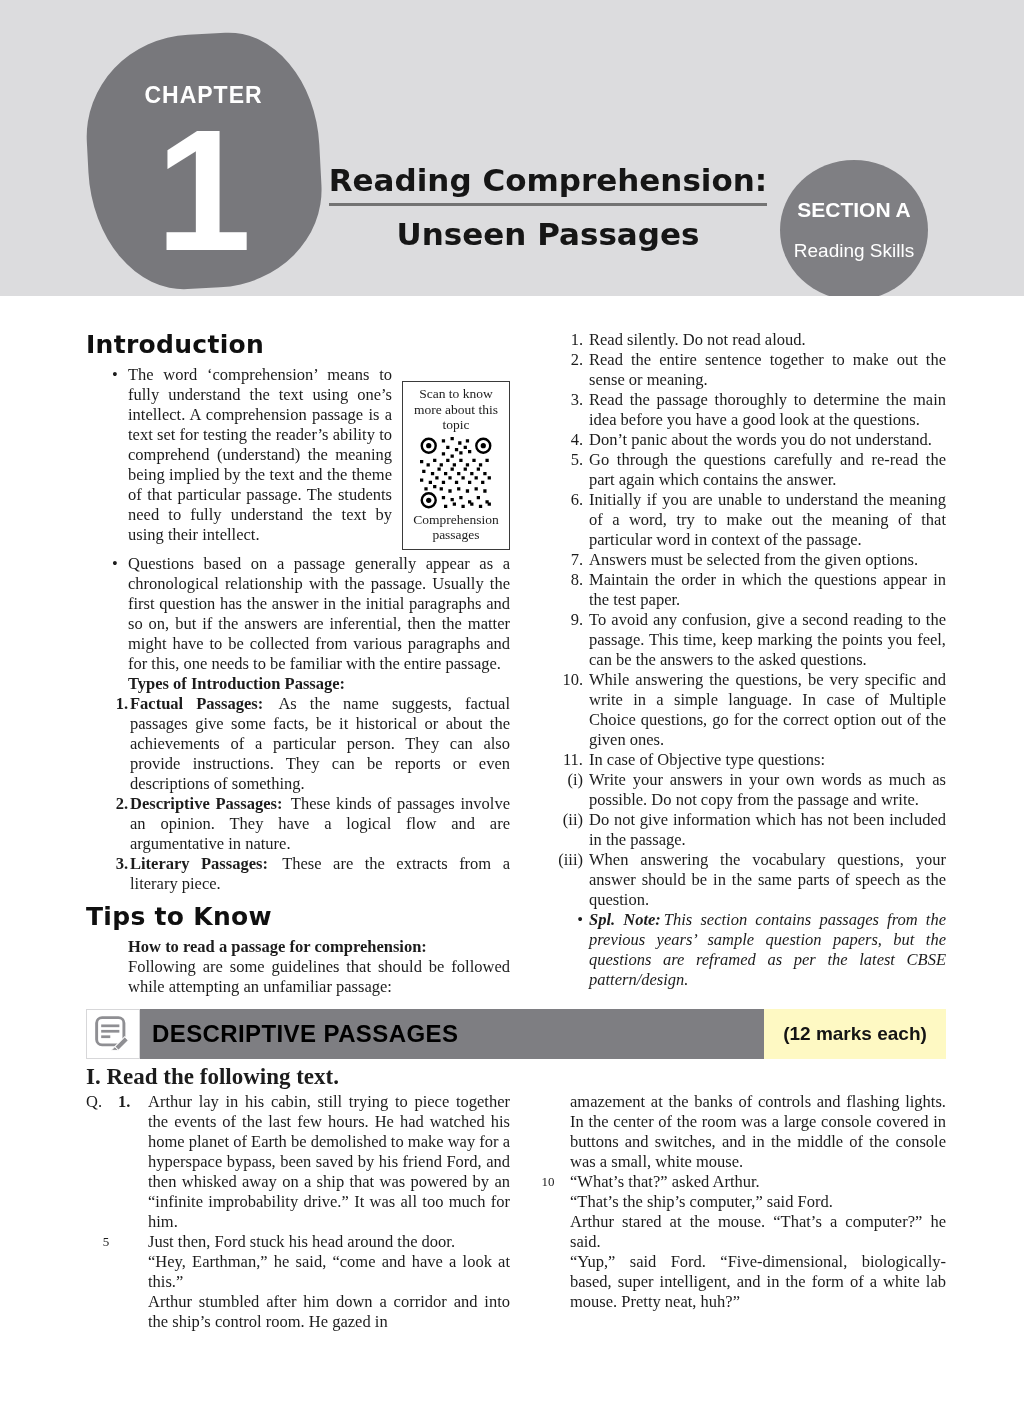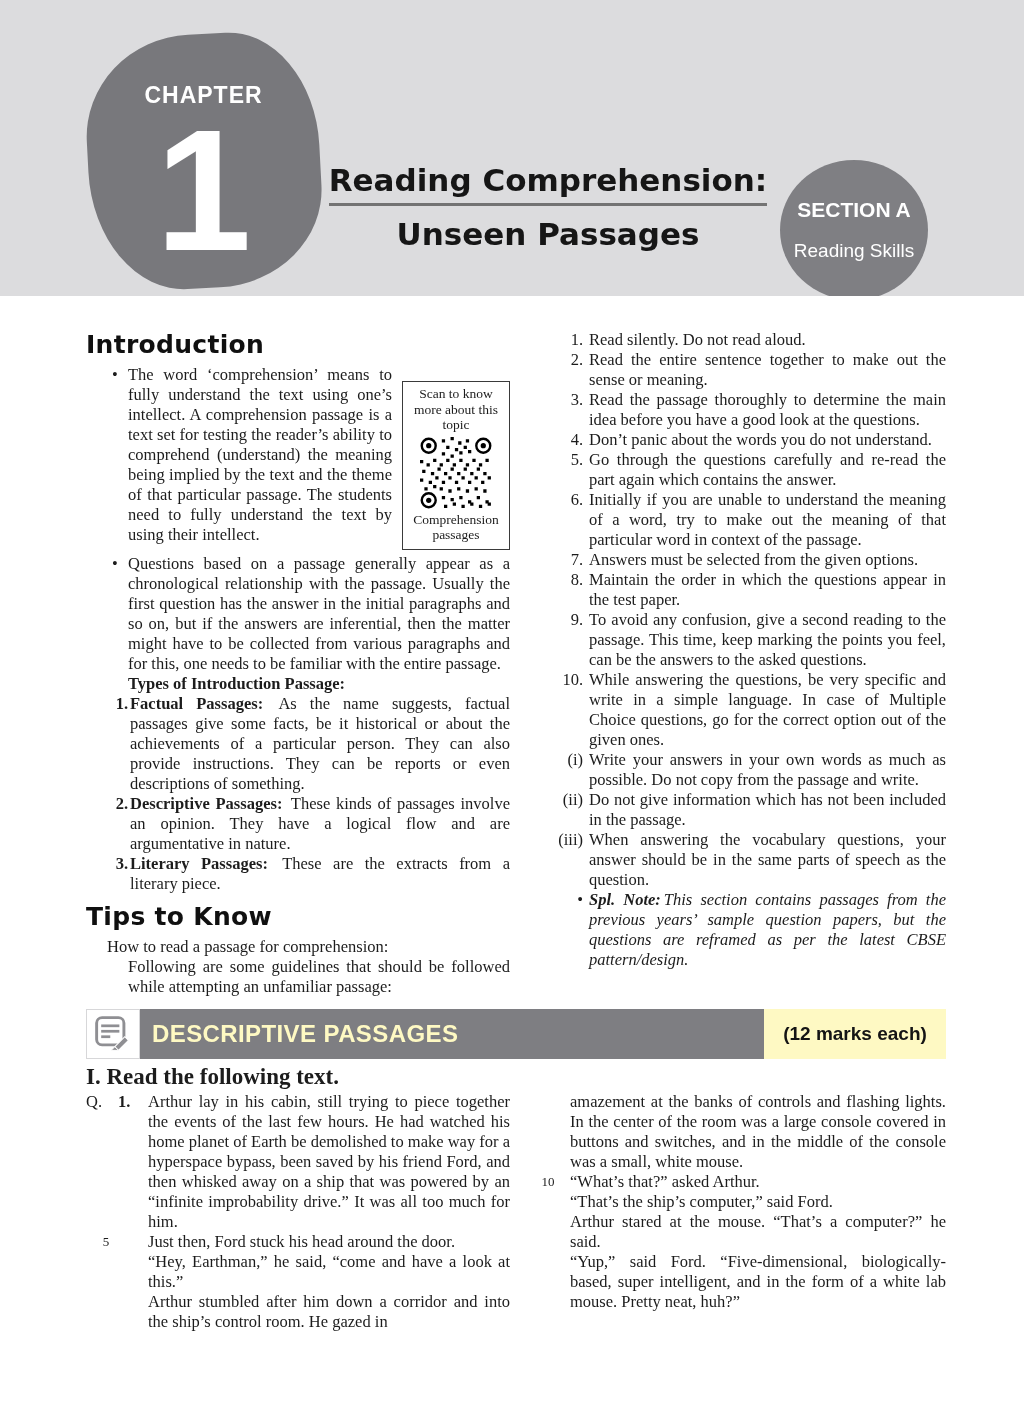--- a/index.html
+++ b/index.html
@@ -53,34 +53,34 @@
   }
   .qr-top, .qr-cap { font-weight:normal; font-size:13.5px; line-height:15.5px; text-align:center; }
   .qrbox svg { display:block; margin:4px auto 3px; }
 
   .types-head { font-weight:bold; font-size:16.5px; line-height:20px; margin-left:42px; }
   ol.types { list-style:none; margin-left:26px; }
   ol.types li { display:grid; grid-template-columns:16px 1fr; column-gap:2px; }
   ol.types .num { font-weight:bold; text-align:right; font-size:16.5px; line-height:20px; }
   ol.types b { margin-right:3px; }
 
-  .how-head { font-weight:normal; font-size:16.5px; line-height:20px; margin-left:21px; margin-top:2px; }
+  .how-head { font-weight:bold; font-size:16.5px; line-height:20px; margin-left:42px; margin-top:2px; }
   .lead { margin-left:42px; }
 
   ol.tips { list-style:none; }
   ol.tips li { display:grid; grid-template-columns:32px 1fr; column-gap:6px; }
   ol.tips .num { text-align:right; font-size:16.5px; line-height:20px; white-space:nowrap; }
   .note .nlabel { font-style:italic; font-weight:bold; margin-right:3px; }
   .note .ntext  { font-style:italic; }
 
   
   .banner { position:relative; height:50px; margin-top:12px; }
   .banner-bar {
     position:absolute; left:0; top:0; width:678px; height:50px; background:#7e7e82;
-    color:#fef9c3; font-family:"Liberation Sans",sans-serif; font-weight:bold;
+    color:#000000; font-family:"Liberation Sans",sans-serif; font-weight:bold;
     font-size:24px; letter-spacing:0.4px; line-height:50px; padding-left:66px;
   }
   .banner-icon {
     position:absolute; left:0; top:0; width:54px; height:50px; background:#fff;
     display:flex; align-items:center; justify-content:center; border:1px solid #d7d7d9;
   }
   .banner-marks {
     position:absolute; left:678px; right:0; top:0; height:50px; background:#fef9c3;
     color:#141414; font-family:"Liberation Sans",sans-serif; font-weight:bold;
     font-size:19px; line-height:50px; text-align:center;
@@ -208,20 +208,24 @@
           </li>
         <li>
             <span class="num">9.</span>
             <div class="body-t">To avoid any confusion, give a second reading to the passage. This time, keep marking the points you feel, can be the answers to the asked questions.</div>
           </li>
         <li>
             <span class="num">10.</span>
             <div class="body-t">While answering the questions, be very specific and write in a simple language. In case of Multiple Choice questions, go for the correct option out of the given ones.</div>
           </li>
         <li>
+            <span class="num">11.</span>
+            <div class="body-t">In case of Objective type questions:</div>
+          </li>
+        <li>
             <span class="num">(i)</span>
             <div class="body-t">Write your answers in your own words as much as possible. Do not copy from the passage and write.</div>
           </li>
         <li>
             <span class="num">(ii)</span>
             <div class="body-t">Do not give information which has not been included in the passage.</div>
           </li>
         <li>
             <span class="num">(iii)</span>
             <div class="body-t">When answering the vocabulary questions, your answer should be in the same parts of speech as the question.</div>

